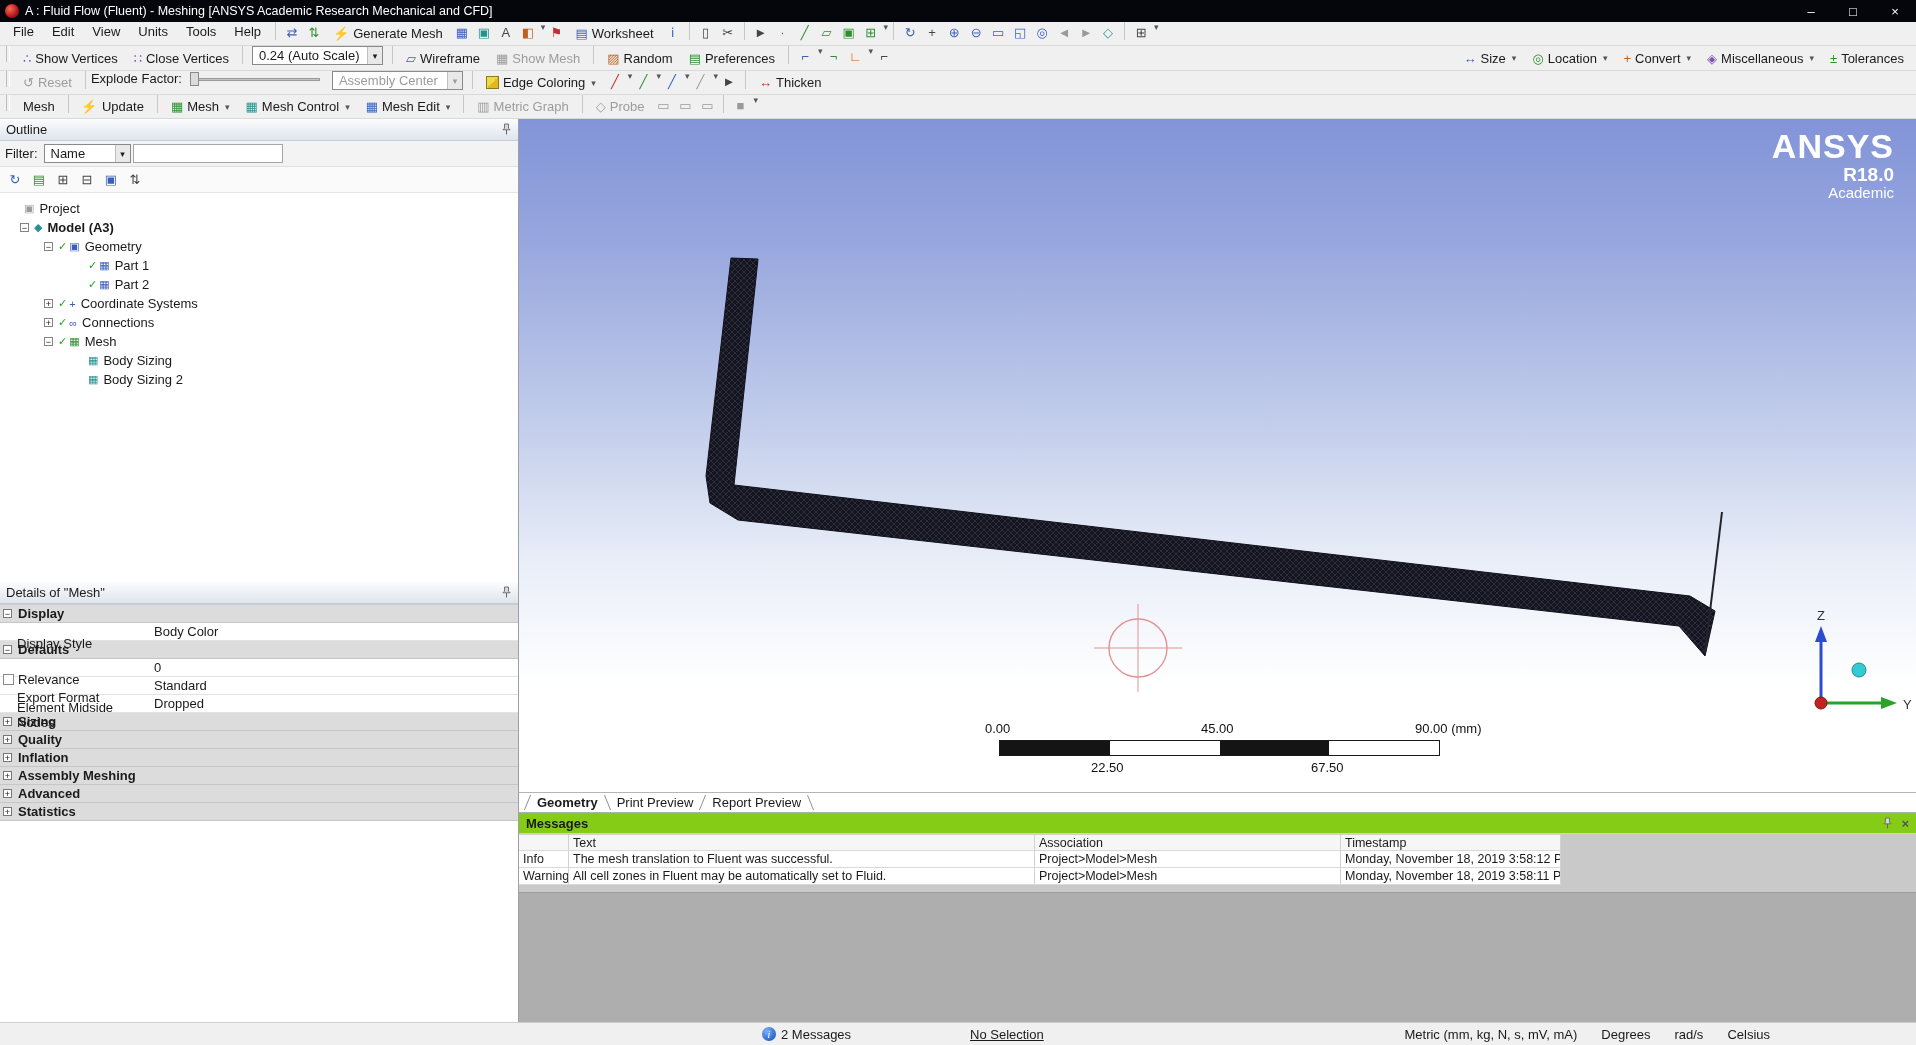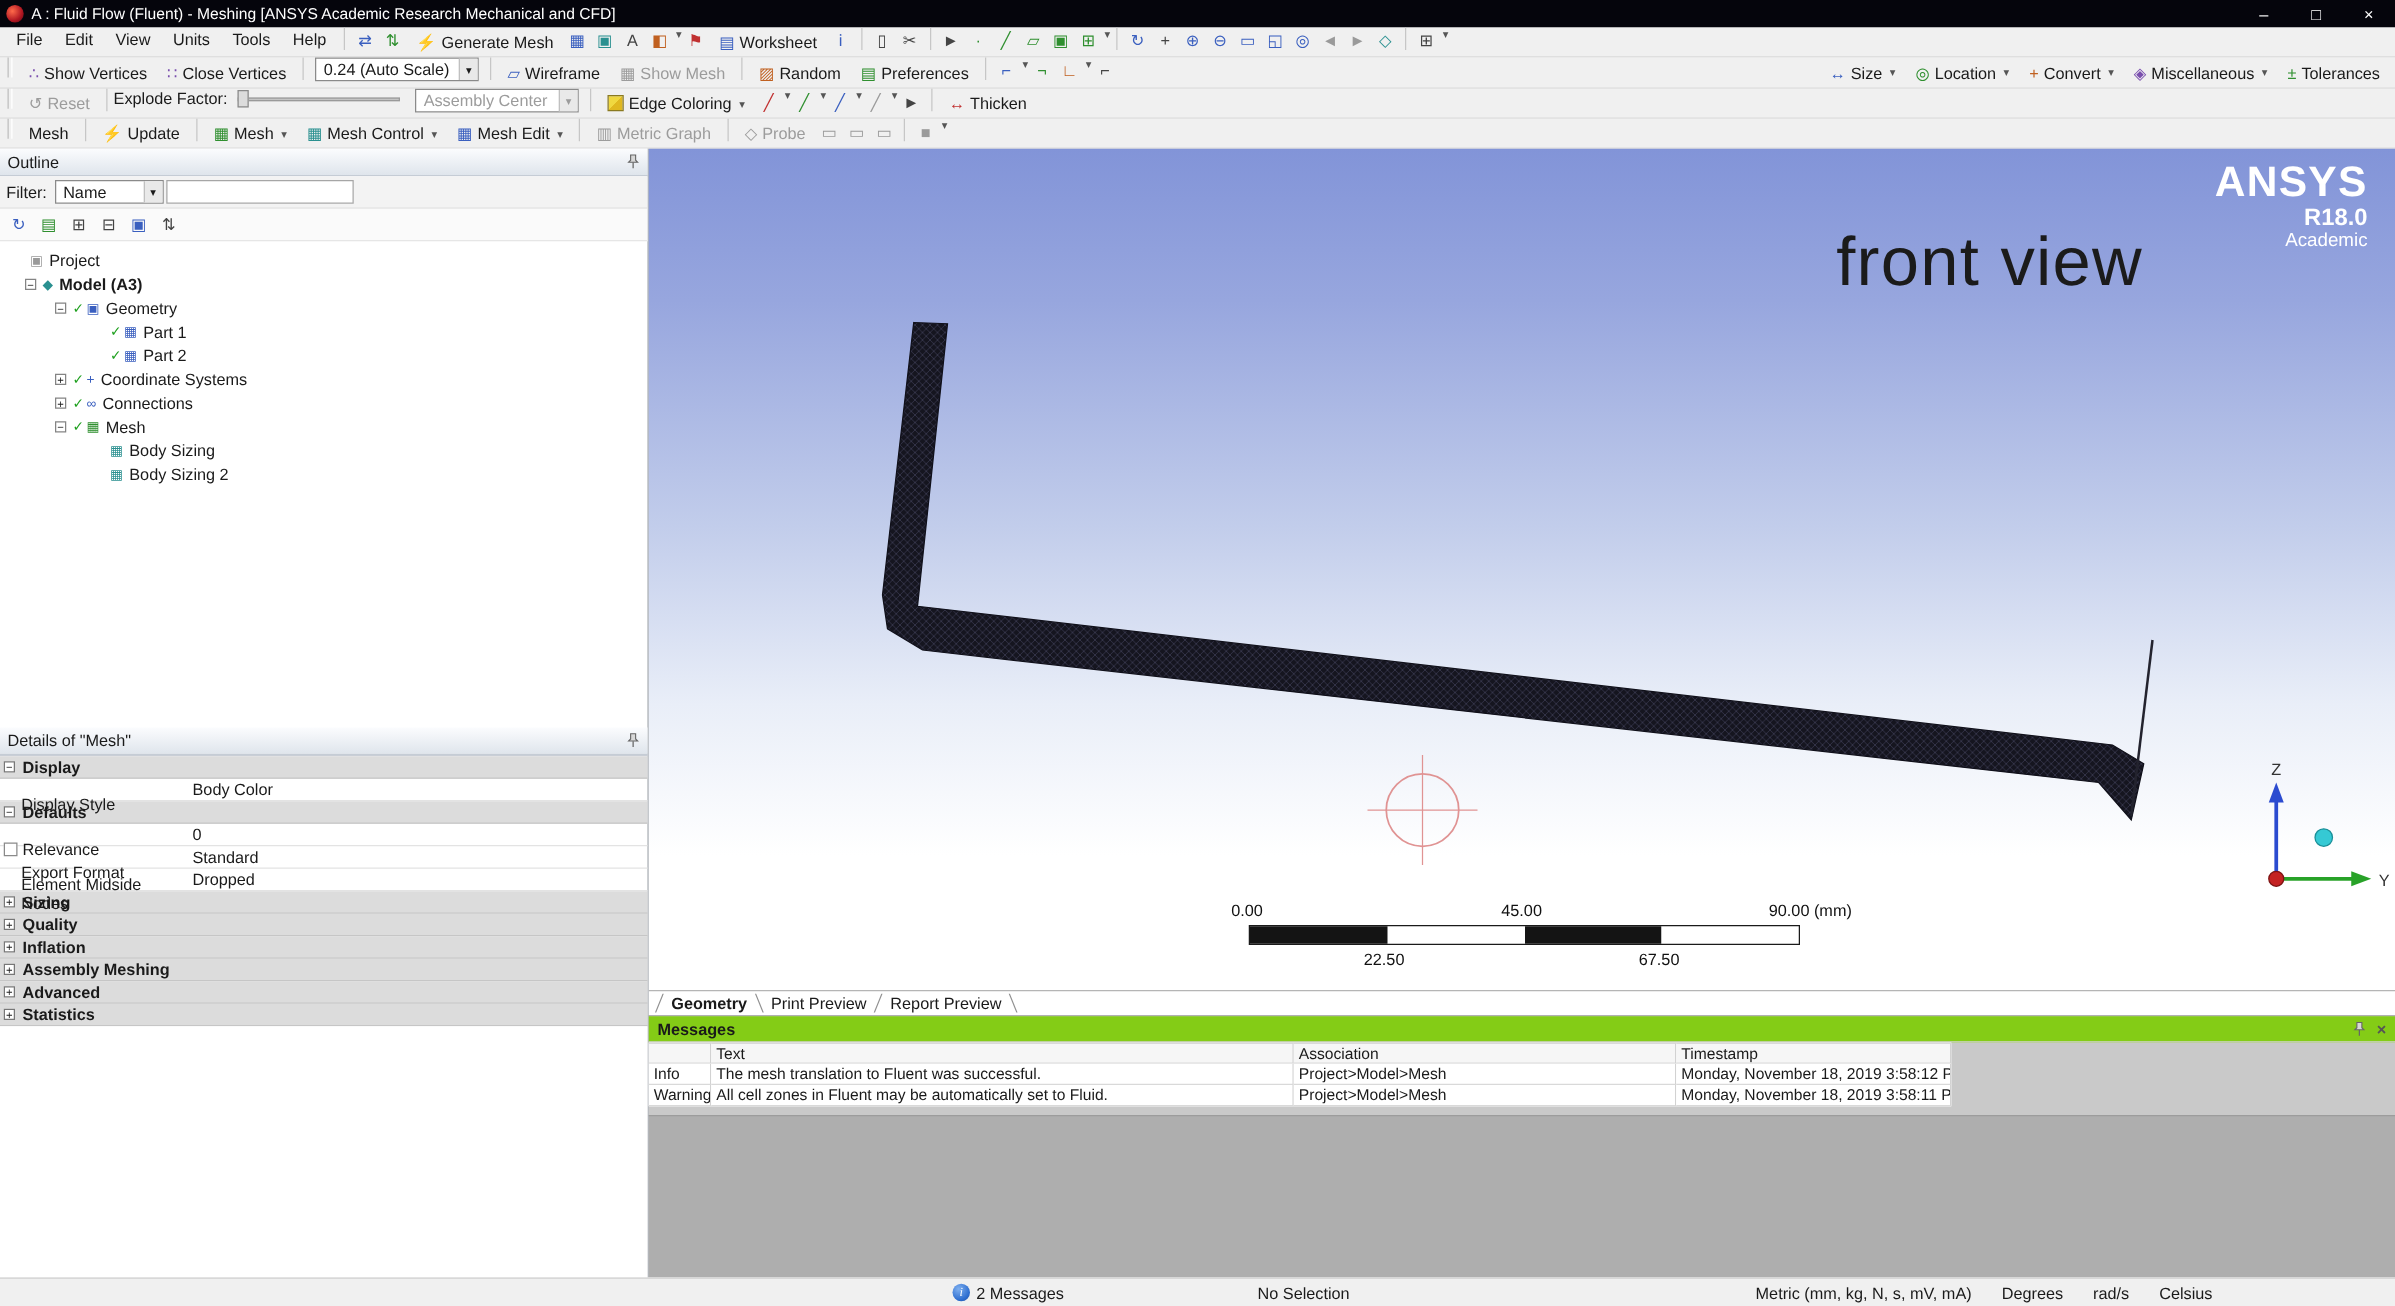--- a/index.html
+++ b/index.html
@@ -100,21 +100,21 @@
   .mrow.mhdr .mcell { background:#f6f6f6; border-top:1px solid #cfcfcf; }
   .mcell { border-right:1px solid #d2d2d2; border-bottom:1px solid #d9d9d9; padding:0 4px; white-space:nowrap;
            overflow:hidden; font-size:12.5px; display:flex; align-items:center; background:#fff; }
   .c0{width:50px;flex:0 0 auto;} .c1{width:466px;flex:0 0 auto;} .c2{width:306px;flex:0 0 auto;} .c3{width:220px;flex:0 0 auto;}
   .vfill { flex:1; background:#aeaeae; border-top:1px solid #9c9c9c; }
 
   
   .statusbar { height:23px; background:#f0f0f0; border-top:1px solid #cfcfcf; position:relative; font-size:13px; }
   .sb-item { position:absolute; top:0; height:22px; display:flex; align-items:center; gap:5px; }
   .sb-msgs { left:762px; }
-  .sb-sel { left:1006px; }
+  .sb-sel { left:970px;text-decoration:underline; }
   .sb-right { position:absolute; right:146px; top:0; height:22px; display:flex; align-items:center; gap:24px; }
   .iball { width:14px; height:14px; border-radius:50%; background:radial-gradient(circle at 35% 30%, #7fb0f0, #2f6fd0 65%, #1a4a9a);
            color:#fff; font-size:10px; font-style:italic; font-family:"Liberation Serif",serif;
            display:flex; align-items:center; justify-content:center; }
 </style>
 </head>
 <body>
 
 <div class="titlebar">
   <div class="appicon"></div>
@@ -506,21 +506,20 @@
           <text x="1384" y="590" font-size="13" fill="#333">Y</text>
         </g>
       </svg>
 
       <div class="ansys-logo">
         <div class="l1">ANSYS</div>
         <div class="l2">R18.0</div>
         <div class="l3">Academic</div>
       </div>
 
-      <div class="front-view">front view</div>
 
       <div class="ruler">
         <div class="rseg b"></div>
         <div class="rseg"></div>
         <div class="rseg b"></div>
         <div class="rseg"></div>
       </div>
       <span class="rlabel" style="left:466px; top:602px">0.00</span>
       <span class="rlabel" style="left:682px; top:602px">45.00</span>
       <span class="rlabel" style="left:896px; top:602px">90.00 (mm)</span>

